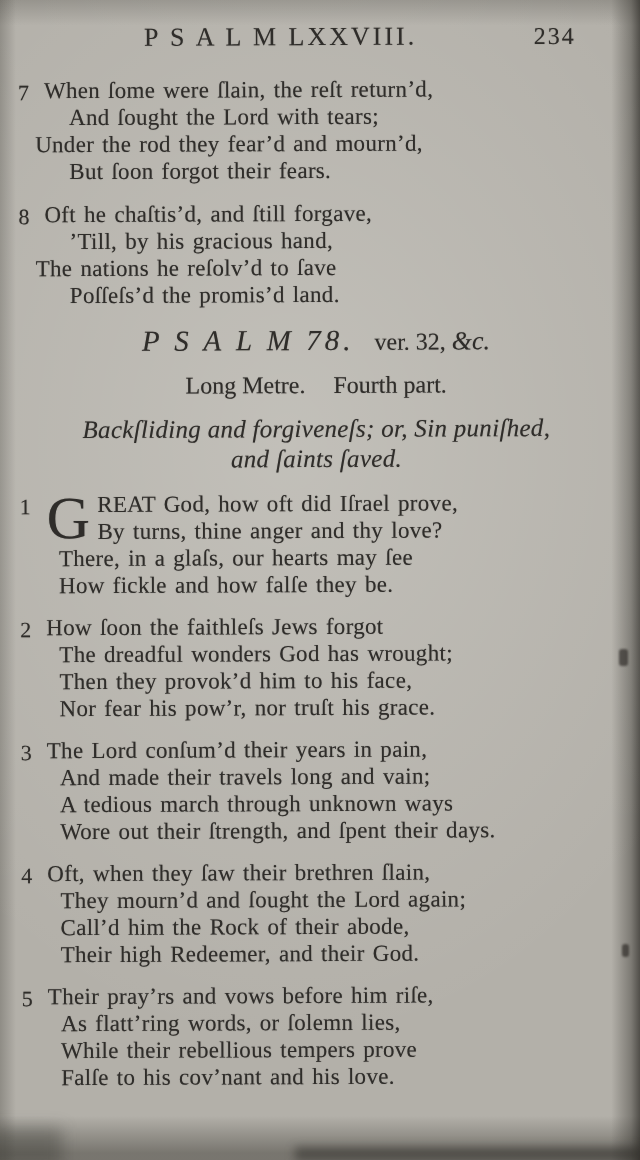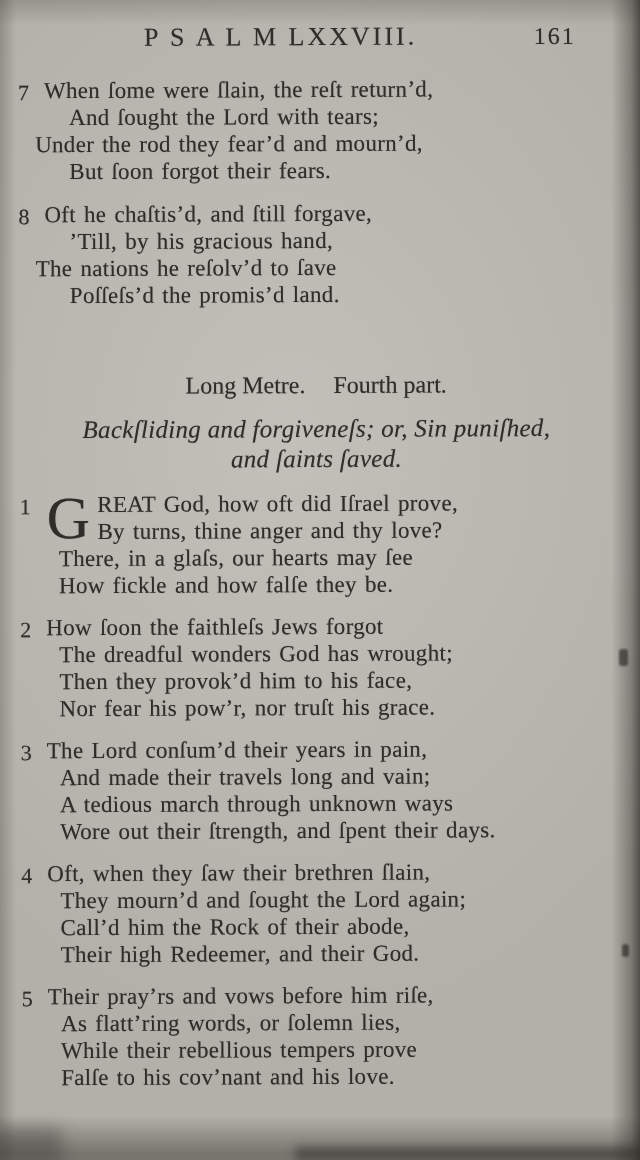--- a/index.html
+++ b/index.html
@@ -65,21 +65,21 @@
                  background:rgba(50,48,42,0.35);filter:blur(8px);}
 </style>
 </head>
 <body>
 
 <div class="scan">
   <div class="content">
 
     <header class="page-header">
       <span class="header-title">P S A L M  LXXVIII.</span>
-      <span class="pagenum">161</span>
+      <span class="pagenum">234</span>
     </header>
 
     <section>
       <div class="verse cm">
         <span class="vnum">7</span>
         <div class="vlines">
           <div class="vline">When ſome were ſlain, the reſt return’d,</div>
           <div class="vline ind-cm">And ſought the Lord with tears;</div>
           <div class="vline out-cm">Under the rod they fear’d and mourn’d,</div>
           <div class="vline ind-cm">But ſoon forgot their fears.</div>
@@ -90,20 +90,22 @@
         <div class="vlines">
           <div class="vline">Oft he chaſtis’d, and ſtill forgave,</div>
           <div class="vline ind-cm">’Till, by his gracious hand,</div>
           <div class="vline out-cm">The nations he reſolv’d to ſave</div>
           <div class="vline ind-cm">Poſſeſs’d the promis’d land.</div>
         </div>
       </div>
     </section>
 
     <section class="psalm-heading">
+      <span class="ptitle">P S A L M  78.</span>
+      <span class="pref"><span>ver. 32,</span> <span class="it">&amp;c.</span></span>
     </section>
 
     <div class="part-line">
       <span>Long Metre.</span>
       <span>Fourth part.</span>
     </div>
 
     <div class="subtitle">
       <div>Backſliding and forgiveneſs; or, Sin puniſhed,</div>
       <div>and ſaints ſaved.</div>

